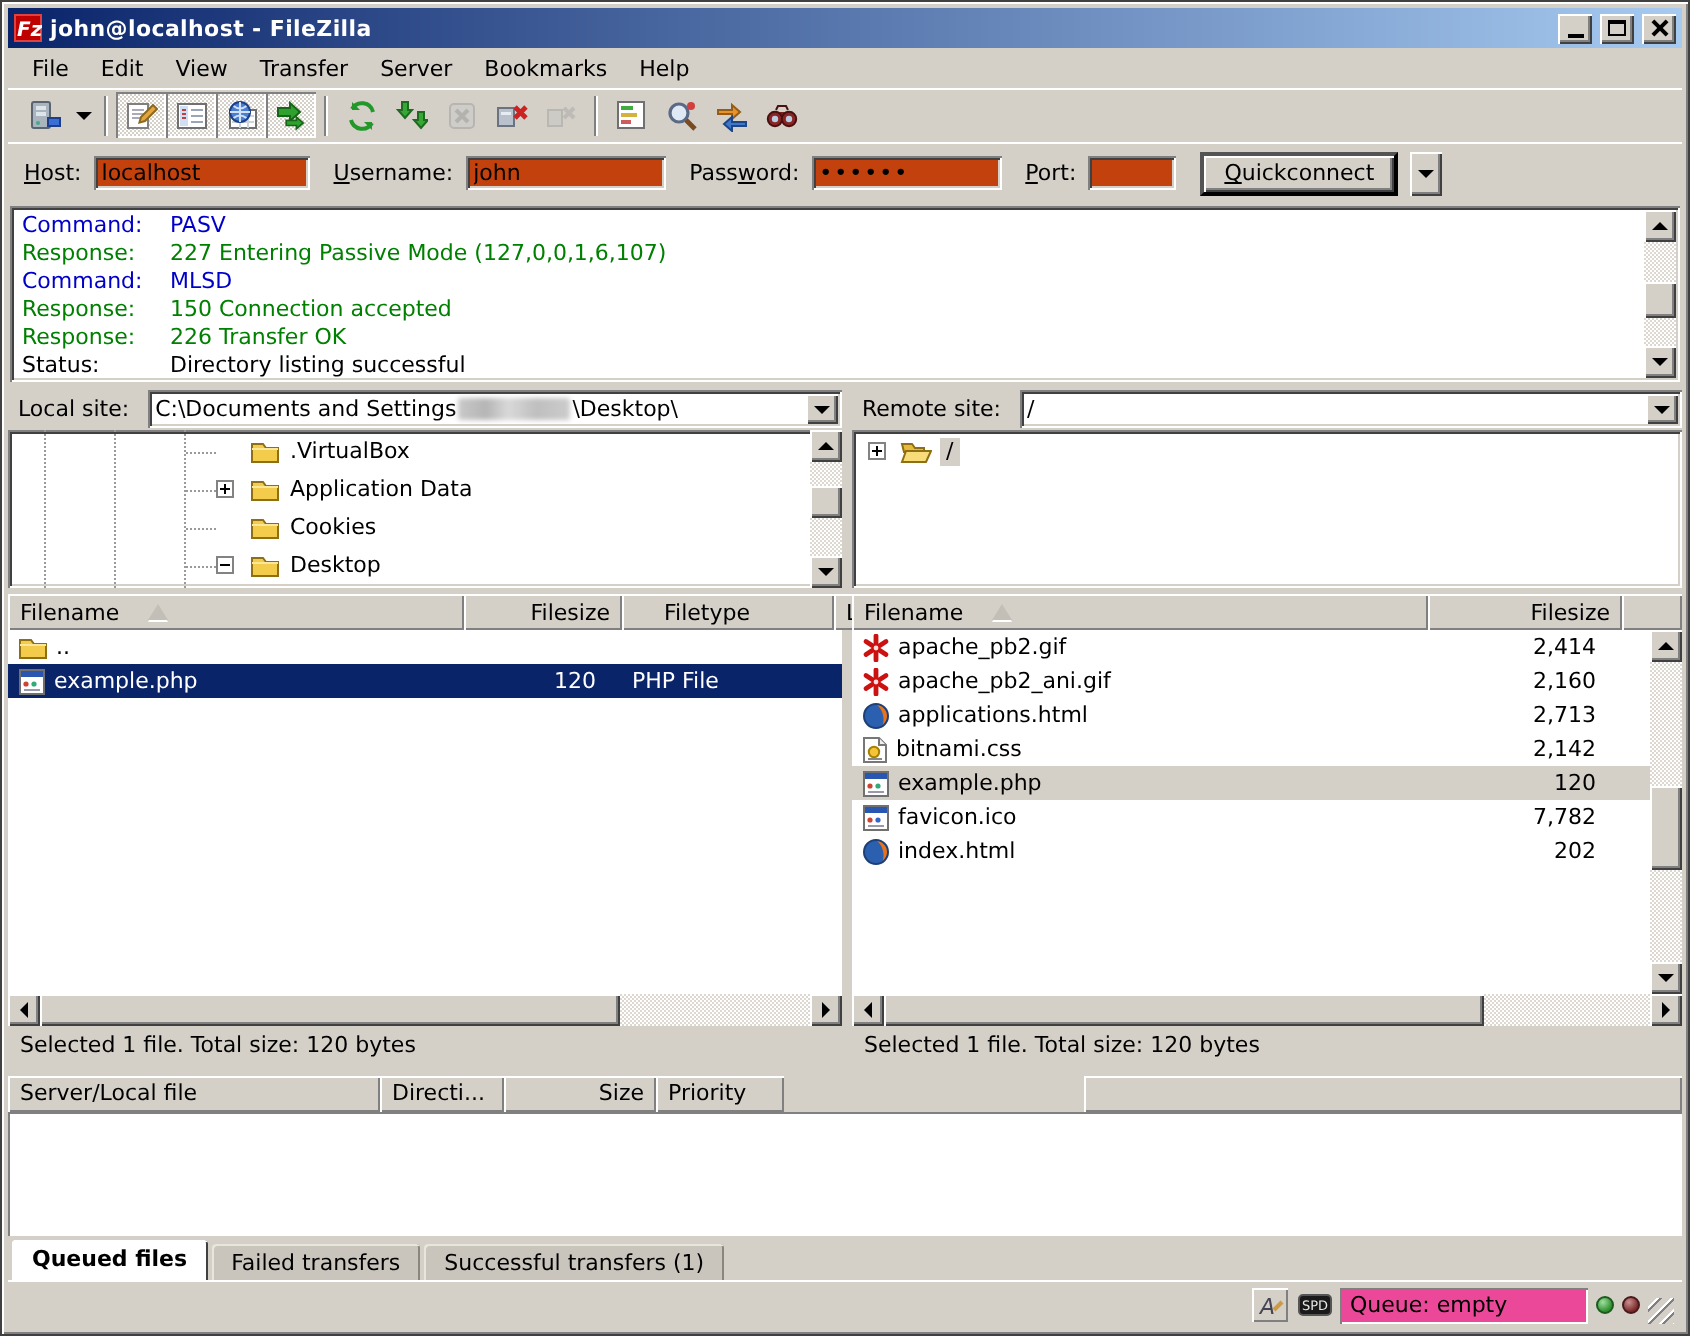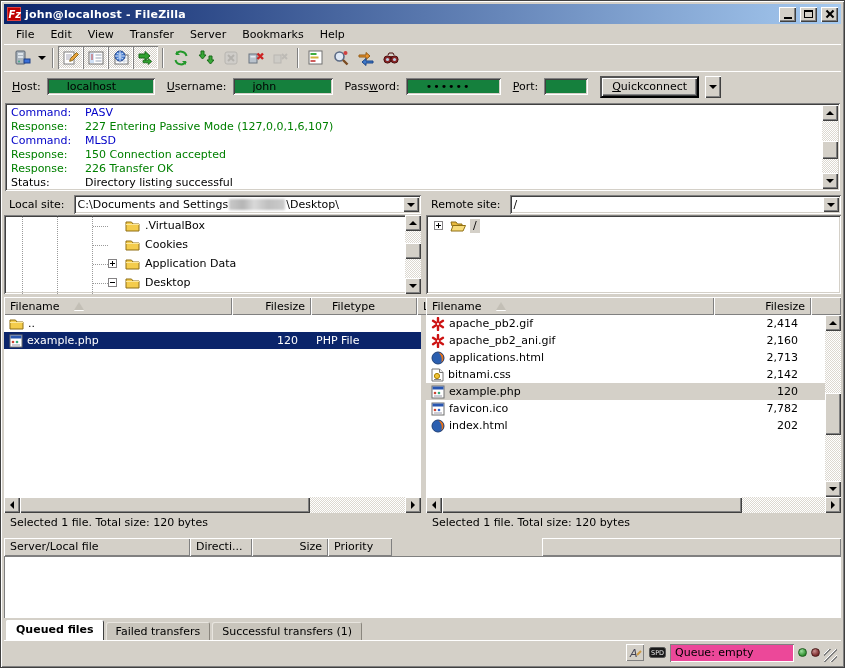--- a/index.html
+++ b/index.html
@@ -7,21 +7,21 @@
   .win{
     width:845px;height:668px;background:#d4d0c8;position:relative;overflow:hidden;
     font-family:"DejaVu Sans","Liberation Sans",sans-serif;font-size:11px;color:#000;
     border:1px solid #404040;
     box-shadow:inset 1px 1px 0 #fff, inset -1px -1px 0 #808080;
     padding:3px;display:flex;flex-direction:column;
   }
   
   .raised{background:#d4d0c8;box-shadow:inset 1px 1px 0 #fff, inset -1px -1px 0 #404040, inset -2px -2px 0 #808080;}
   .raised-lite{background:#d4d0c8;box-shadow:inset 1px 1px 0 #fff, inset -1px -1px 0 #808080;}
-  .field{background:#15803d;border:0;outline:none;font:inherit;padding:2px 20px;
+  .field{background:#c2410c;border:0;outline:none;font:inherit;padding:2px 4px;
     box-shadow:inset 1px 1px 0 #808080, inset -1px -1px 0 #fff, inset 2px 2px 0 #404040, inset -2px -2px 0 #d4d0c8;}
   
   .titlebar{height:20px;display:flex;align-items:center;gap:4px;padding:1px 3px;
     background:linear-gradient(90deg,#0a246a,#a6caf0);flex:0 0 auto;}
   .title-text{color:#fff;font-weight:bold;flex:1;letter-spacing:.2px;}
   .cap-btn{width:17px;height:15px;display:flex;align-items:center;justify-content:center;}
   .glyph-min{width:8px;height:2px;background:#000;margin-top:7px;}
   .glyph-max{width:9px;height:8px;border:1px solid #000;border-top:2px solid #000;}
   .glyph-x{position:relative;width:9px;height:8px;}
   .glyph-x::before,.glyph-x::after{content:"";position:absolute;left:4px;top:-1px;width:2px;height:10px;background:#000;}
@@ -361,38 +361,38 @@
               <span class="ic t-ic" style="left: 121px;">
                 <svg width="15" height="13">
                   <path d="M1 3h5.5L8 5h6v7H1z" fill="#f4cc4c" stroke="#8f6f14"></path>
                   <path d="M1 5.5h13" stroke="#fbe79a"></path>
                 </svg>
               </span>
               <span class="t-lab" style="left: 138px;">.VirtualBox</span>
             </div>
             <div class="trow">
               <span class="stub" style="left: 89px;"></span>
-              <span class="ic t-ic" style="left: 121px;">
-                <svg width="15" height="13">
-                  <path d="M1 3h5.5L8 5h6v7H1z" fill="#f4cc4c" stroke="#8f6f14"></path>
-                  <path d="M1 5.5h13" stroke="#fbe79a"></path>
-                </svg>
-              </span>
-              <span class="t-lab" style="left: 138px;">Cookies</span>
-            </div>
-            <div class="trow">
-              <span class="stub" style="left: 89px;"></span>
               <span class="expander plus" style="left: 104px;"></span>
               <span class="ic t-ic" style="left: 121px;">
                 <svg width="15" height="13">
                   <path d="M1 3h5.5L8 5h6v7H1z" fill="#f4cc4c" stroke="#8f6f14"></path>
                   <path d="M1 5.5h13" stroke="#fbe79a"></path>
                 </svg>
               </span>
               <span class="t-lab" style="left: 138px;">Application Data</span>
+            </div>
+            <div class="trow">
+              <span class="stub" style="left: 89px;"></span>
+              <span class="ic t-ic" style="left: 121px;">
+                <svg width="15" height="13">
+                  <path d="M1 3h5.5L8 5h6v7H1z" fill="#f4cc4c" stroke="#8f6f14"></path>
+                  <path d="M1 5.5h13" stroke="#fbe79a"></path>
+                </svg>
+              </span>
+              <span class="t-lab" style="left: 138px;">Cookies</span>
             </div>
             <div class="trow">
               <span class="stub" style="left: 89px;"></span>
               <span class="expander" style="left: 104px;"></span>
               <span class="ic t-ic" style="left: 121px;">
                 <svg width="15" height="13">
                   <path d="M1 3h5.5L8 5h6v7H1z" fill="#f4cc4c" stroke="#8f6f14"></path>
                   <path d="M1 5.5h13" stroke="#fbe79a"></path>
                 </svg>
               </span>

